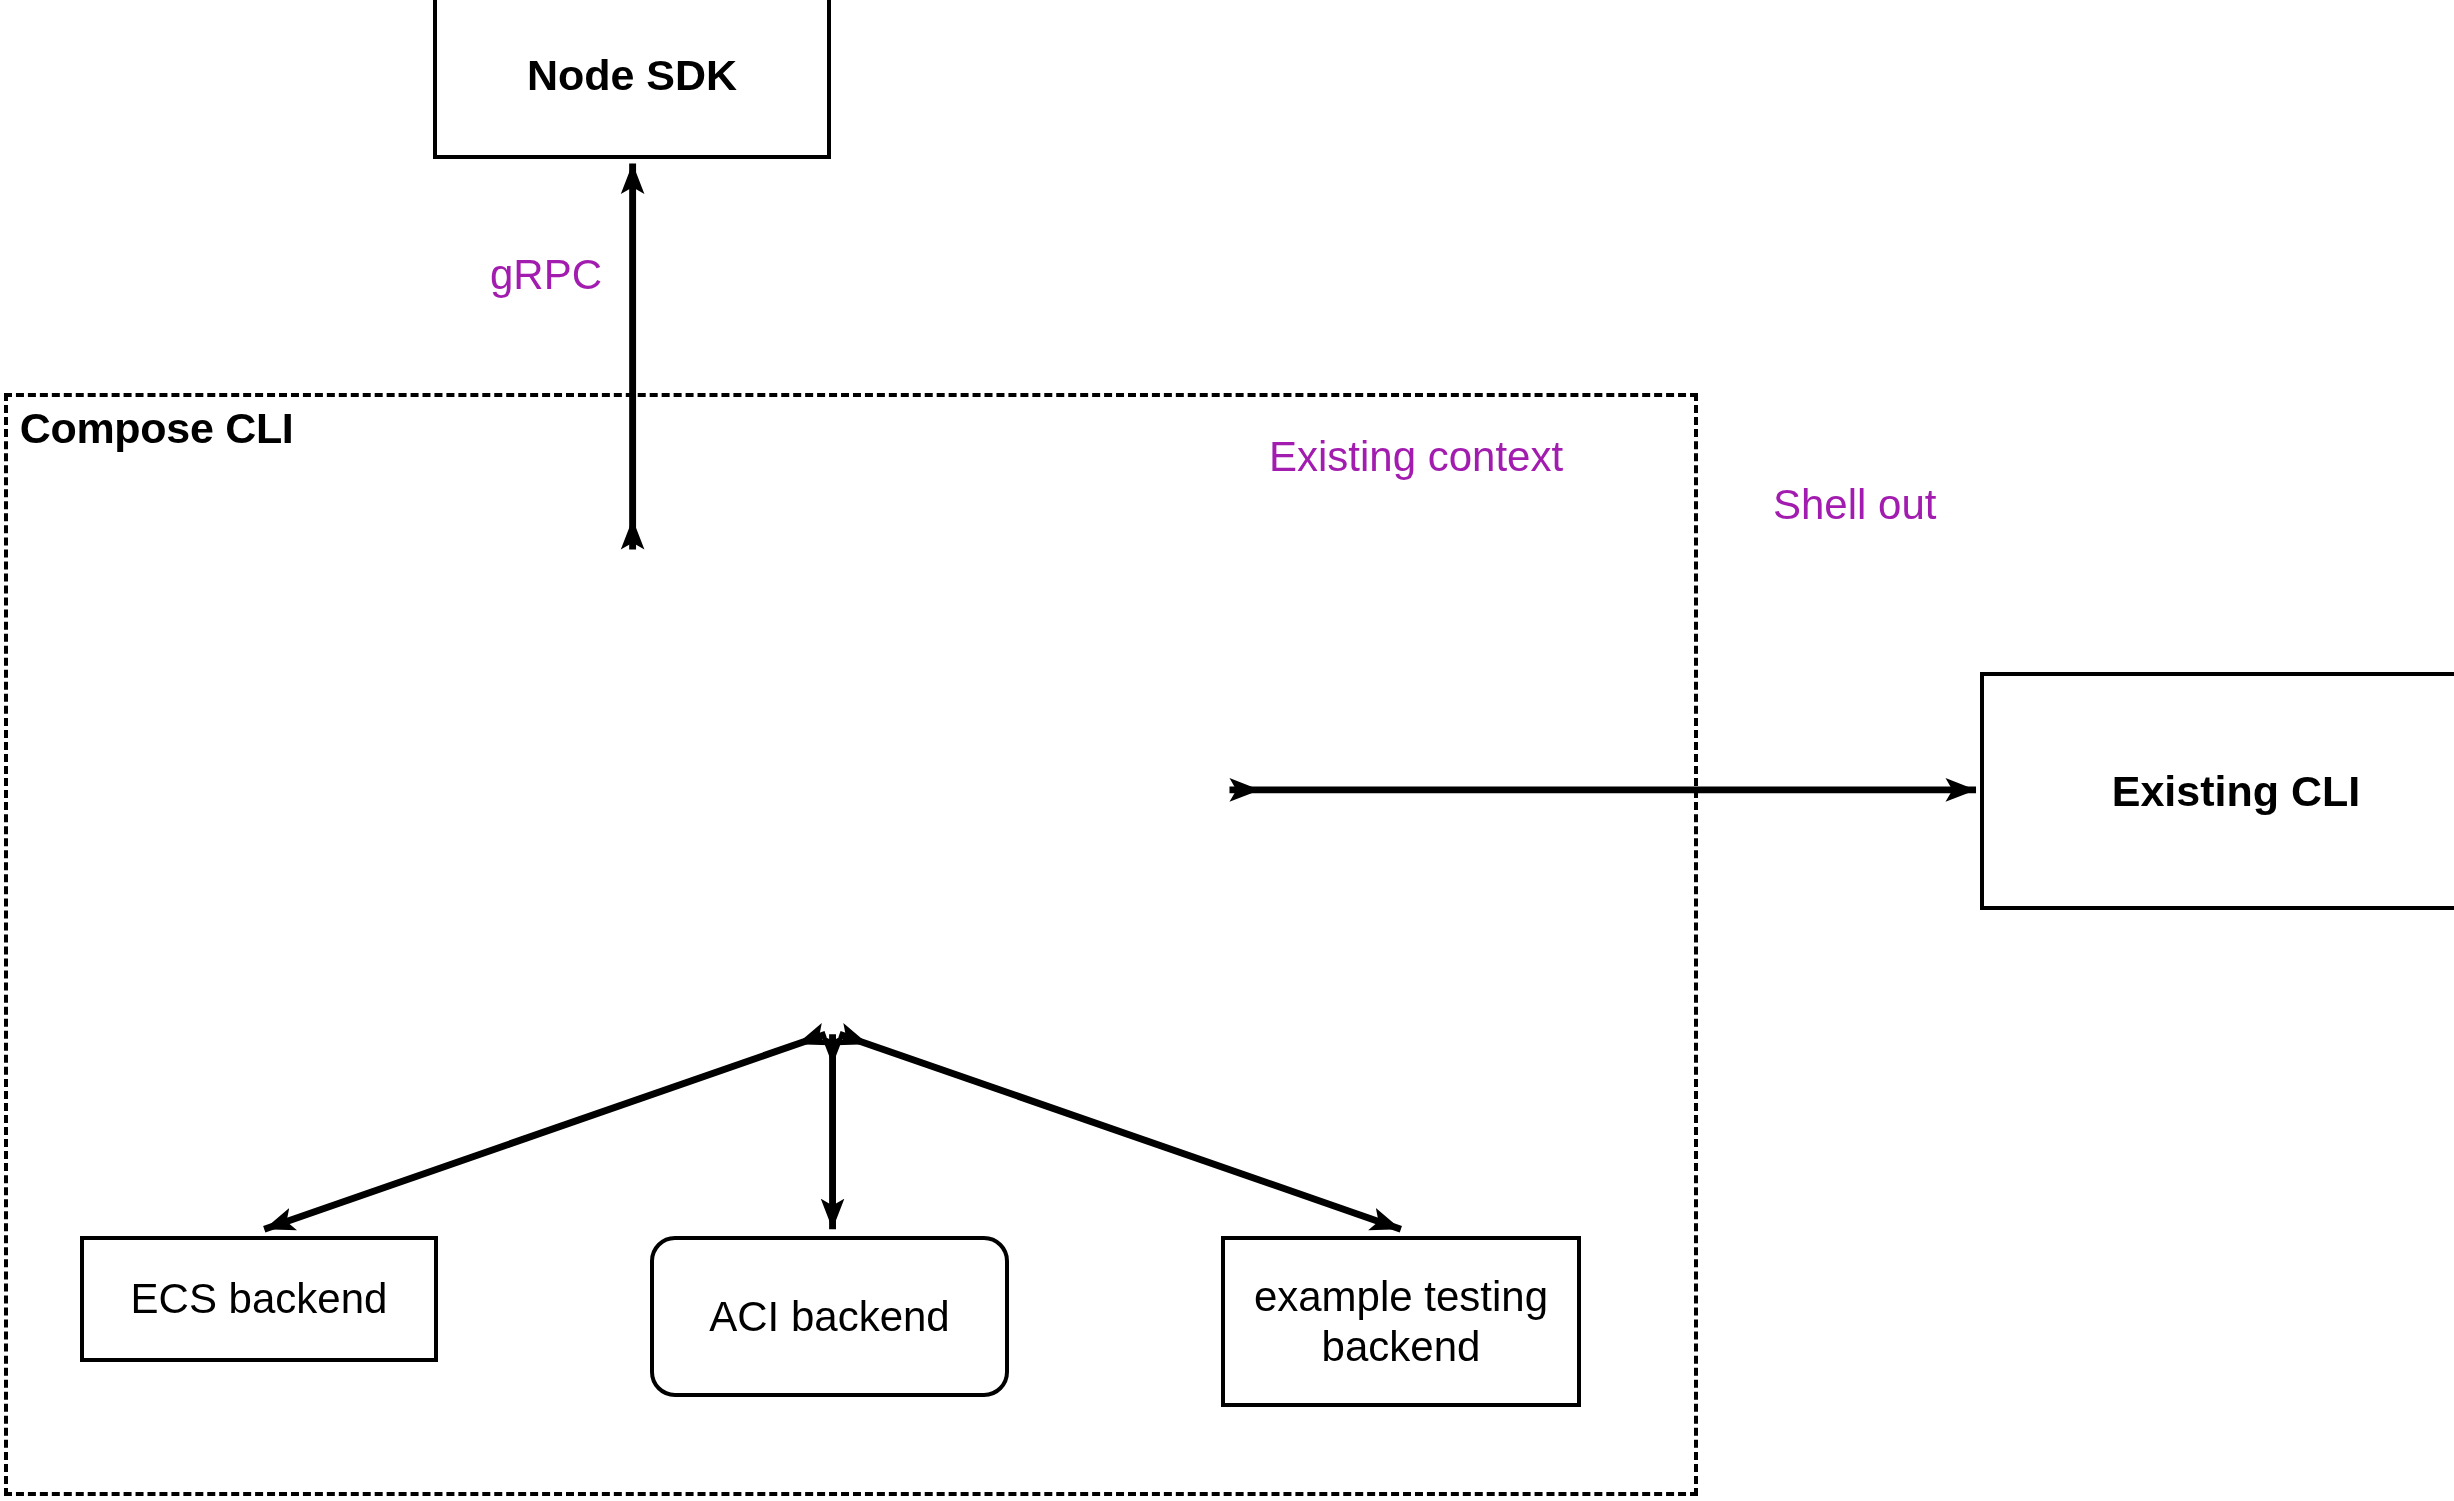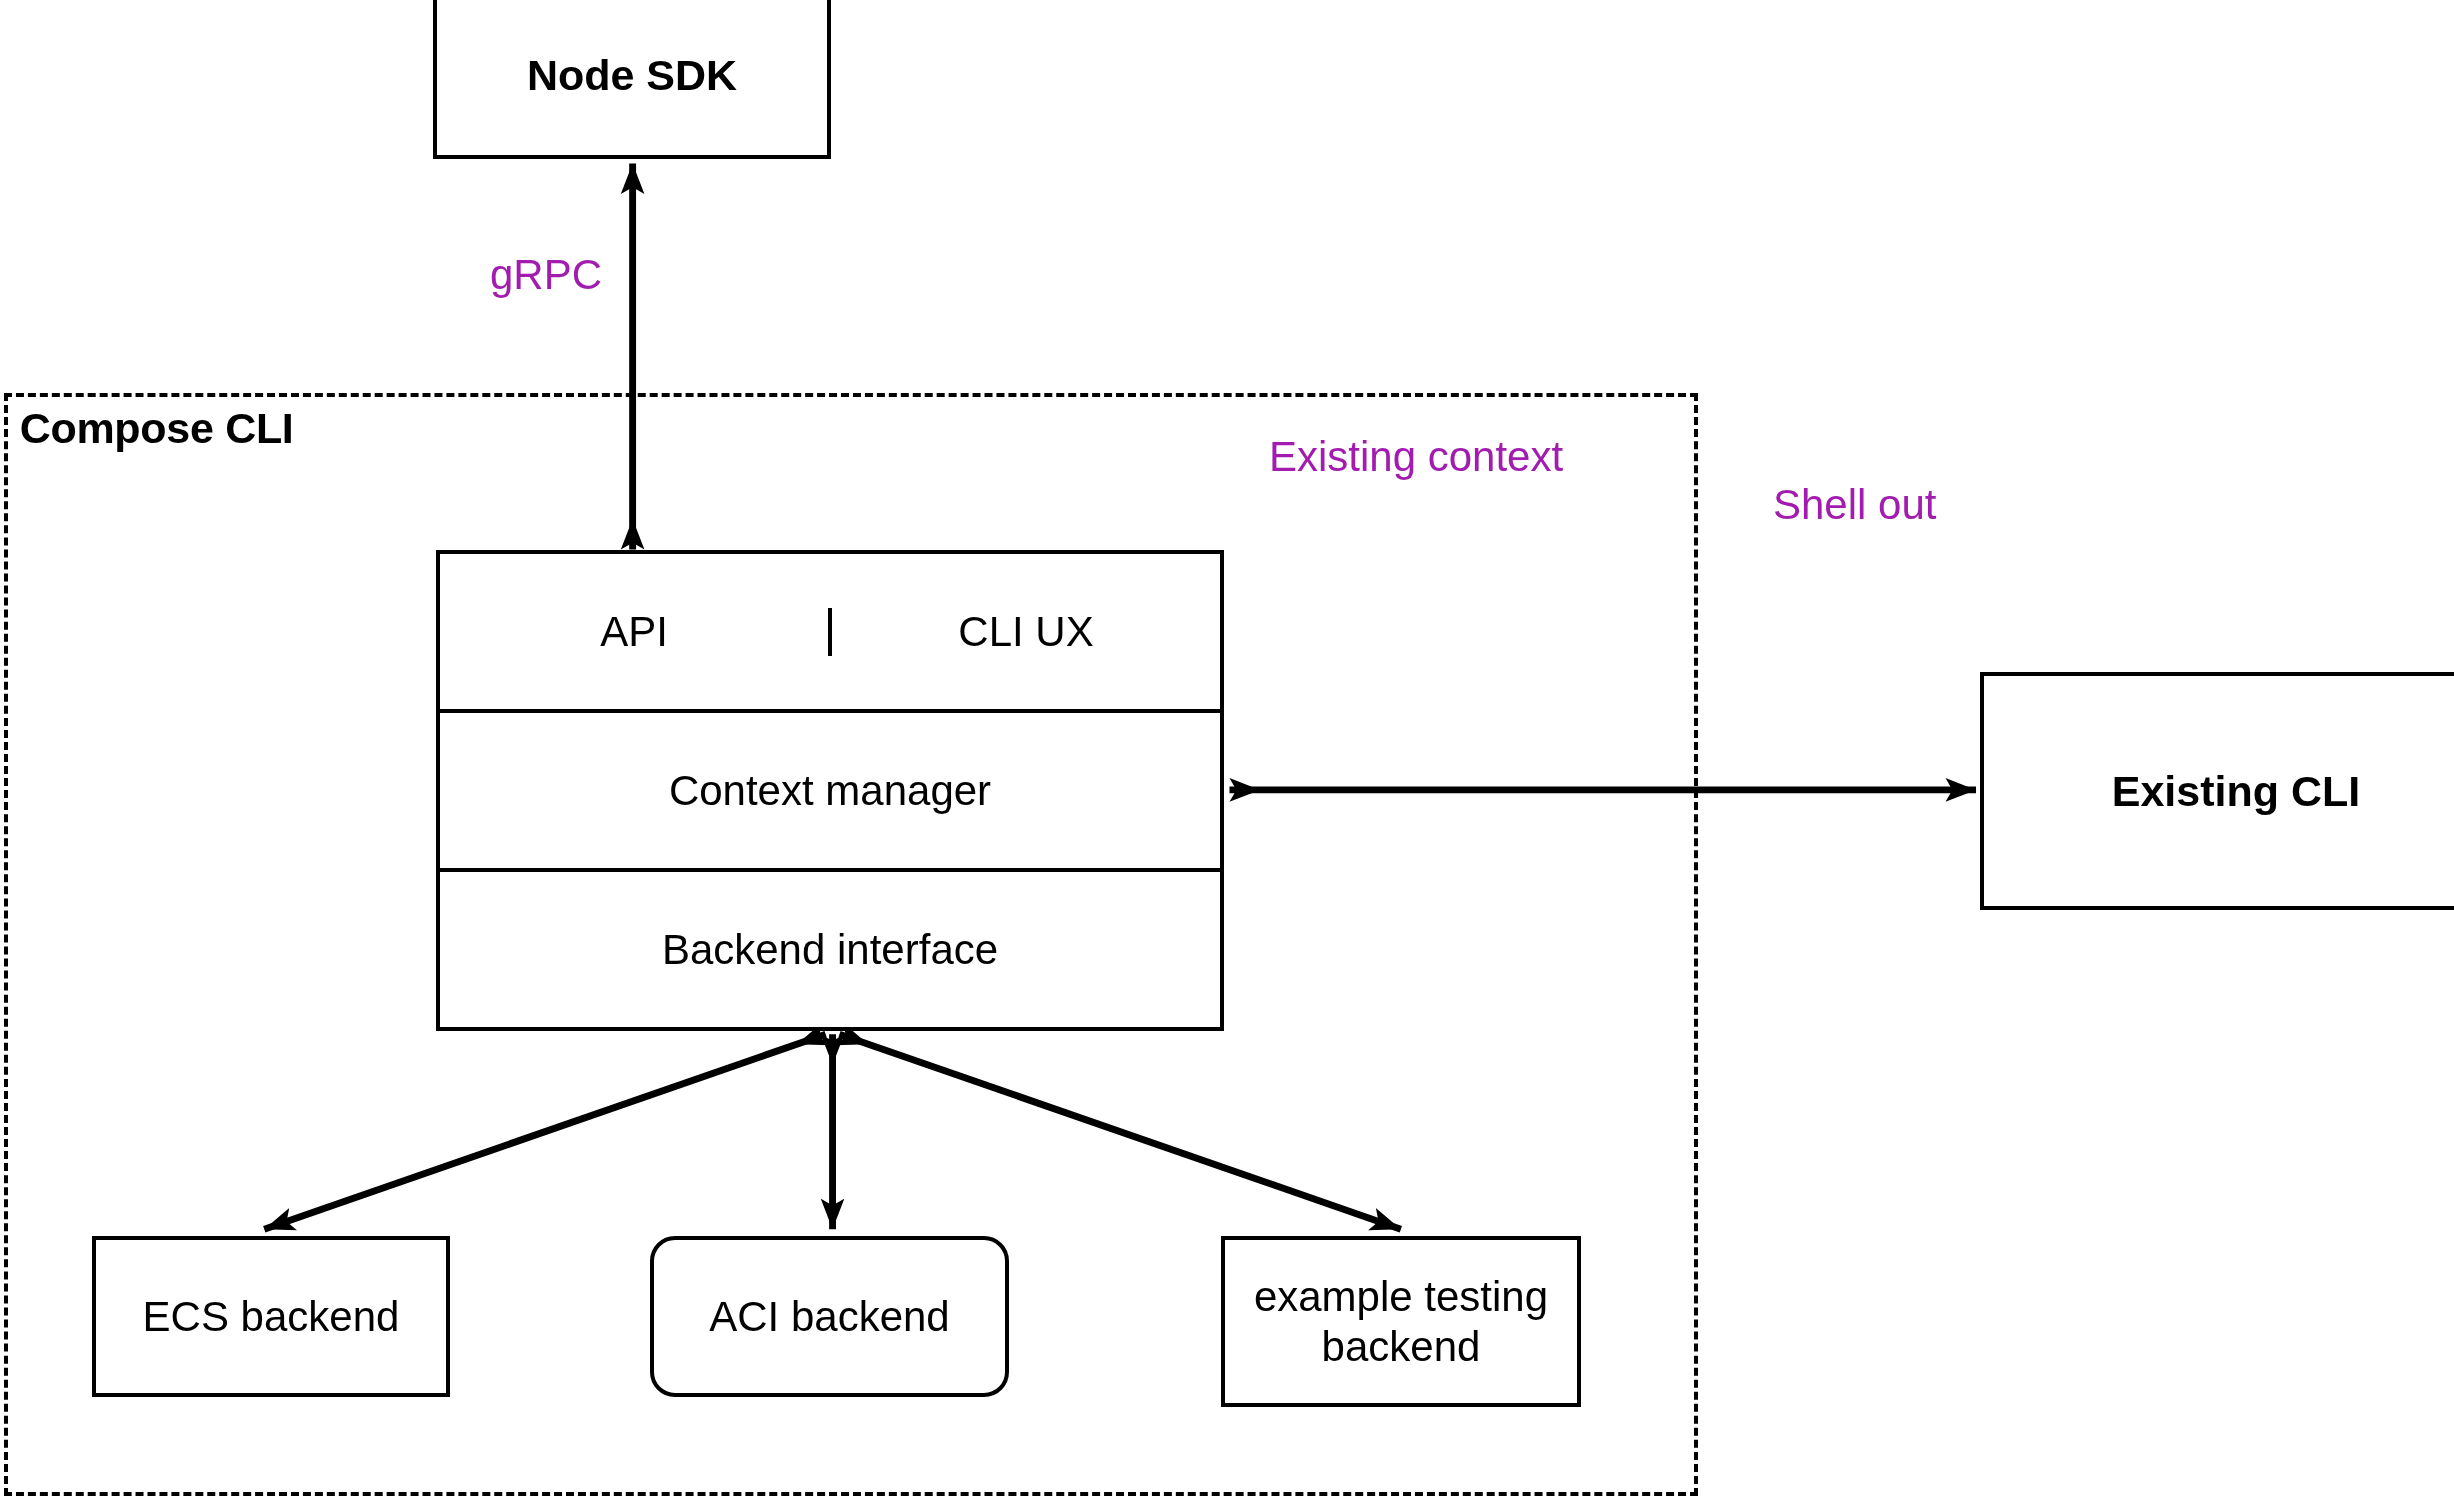--- a/index.html
+++ b/index.html
@@ -49,21 +49,21 @@
     width: 398px; height: 167px;
     font-size: 43px;
   }
   #existing-cli-box {
     left: 1980px; top: 672px;
     width: 512px; height: 238px;
     font-size: 43px;
   }
   #ecs-backend-box {
     left: 80px; top: 1236px;
-    width: 358px; height: 161px; margin-left: 12px;
+    width: 358px; height: 126px;
   }
   #aci-backend-box {
     left: 650px; top: 1236px;
     width: 359px; height: 161px; border-radius: 25px;
   }
   #example-testing-backend-box {
     left: 1221px; top: 1236px;
     width: 360px; height: 171px;
     padding: 0 11.8px;
   }
@@ -180,28 +180,20 @@
      example testing backend --&gt;
     <g>
       <line x1="852" y1="1050" x2="1422" y2="1248" stroke="#000000" stroke-width="7" marker-start="url(#arrow-start)" marker-end="url(#arrow-end)"></line>
     </g>
   </svg>
 
   <div class="box bold" id="node-sdk-box">Node SDK</div>
 
   <div class="edge-label" id="grpc-label">gRPC</div>
 
-  <div id="core-stack">
-    <div class="stack-row" id="row-top">
-      <div class="stack-cell" id="cell-api">API</div>
-      <div class="stack-cell" id="cell-cli-ux">CLI UX</div>
-    </div>
-    <div class="stack-row">Context manager</div>
-    <div class="stack-row">Backend interface</div>
-  </div>
 
   <div class="edge-label" id="existing-context-label">Existing context</div>
   <div class="edge-label" id="shell-out-label">Shell out</div>
 
   <div class="box bold" id="existing-cli-box">Existing CLI</div>
 
   <div class="box" id="ecs-backend-box">ECS backend</div>
 
   <div class="box" id="aci-backend-box">ACI backend</div>
 

